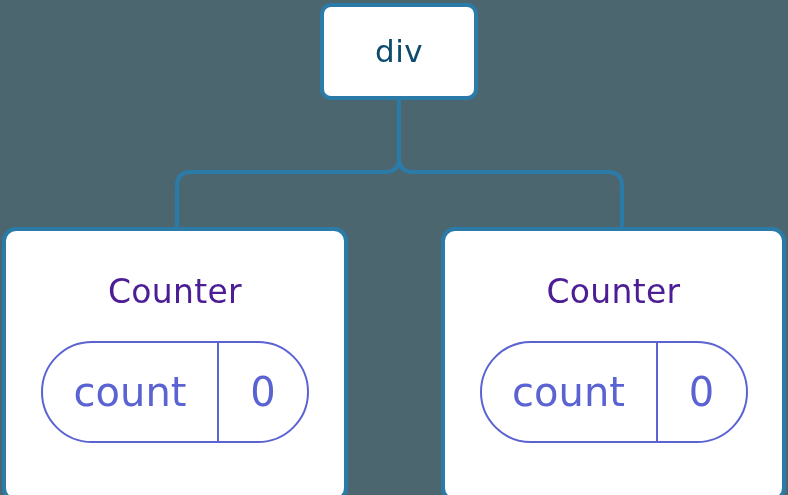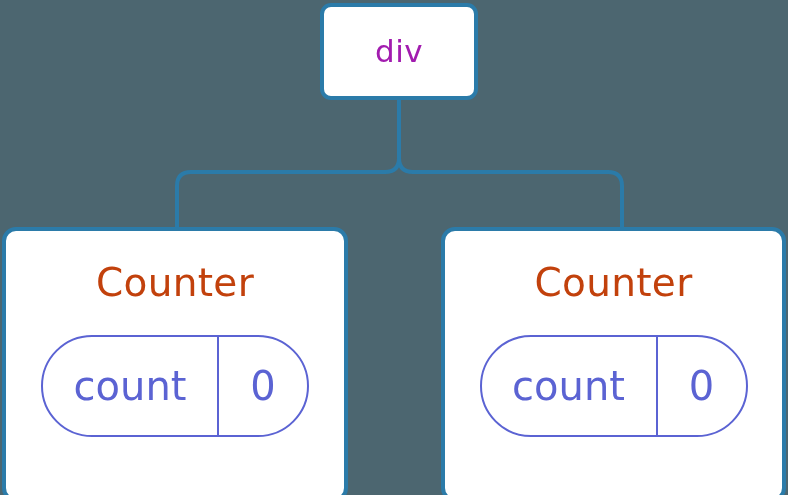--- a/index.html
+++ b/index.html
@@ -35,44 +35,44 @@
     top: 3px;
     width: 158px;
     height: 97px;
     display: flex;
     align-items: center;
     justify-content: center;
     border-radius: 11px;
   }
   #div-label {
     font-size: 31px;
-    color: #a21caf;
+    color: #0c4a6e;
     letter-spacing: 0.4px;
     line-height: 1;
   }
   .counter-node {
     top: 227px;
     height: 275px;
     border-radius: 14px;
     display: flex;
     flex-direction: column;
     align-items: center;
   }
   #counter-node-left {
     left: 2px;
     width: 346px;
   }
   #counter-node-right {
     left: 441px;
     width: 345px;
   }
   .counter-title {
-    margin-top: 32px;
-    font-size: 39px;
-    color: #c2410c;
+    margin-top: 44px;
+    font-size: 33px;
+    color: #4c1d95;
     line-height: 1;
     letter-spacing: 0.3px;
   }
   .state-pill {
     margin-top: 33px;
     width: 268px;
     height: 102px;
     border: 2px solid #5b63d3;
     border-radius: 52px;
     box-sizing: border-box;

